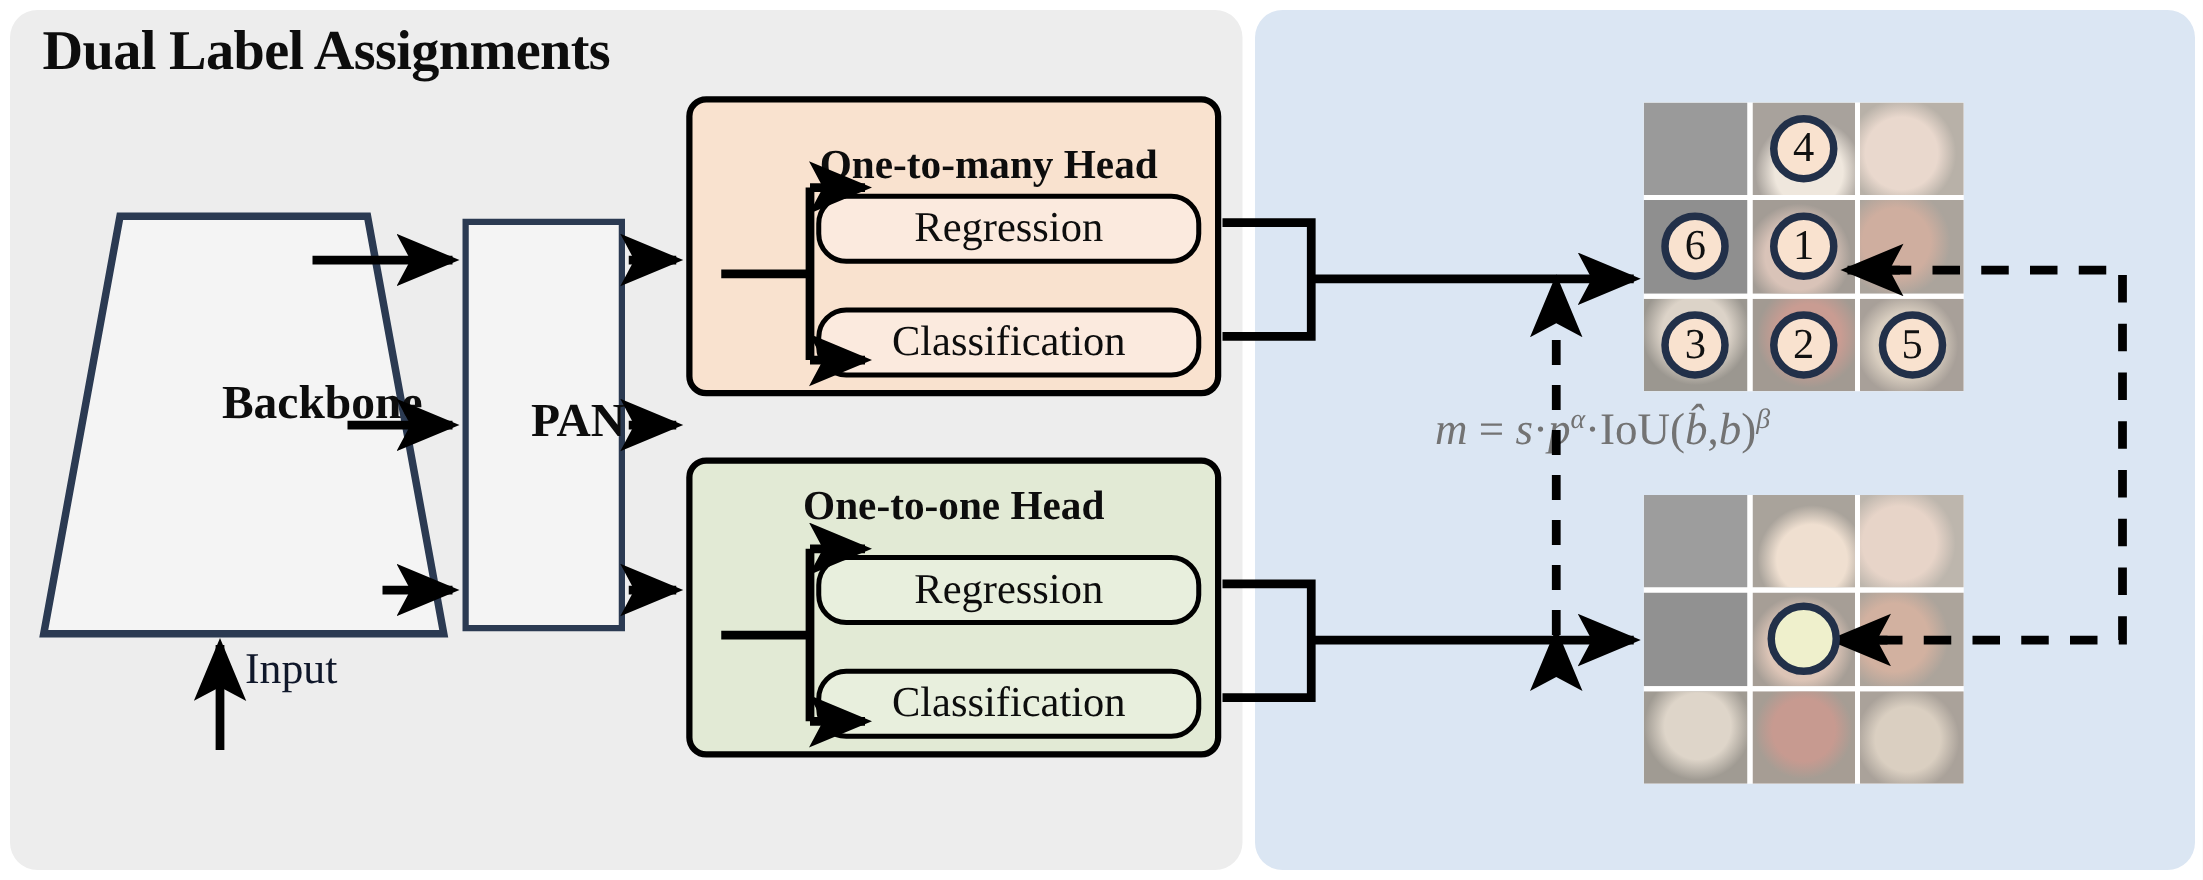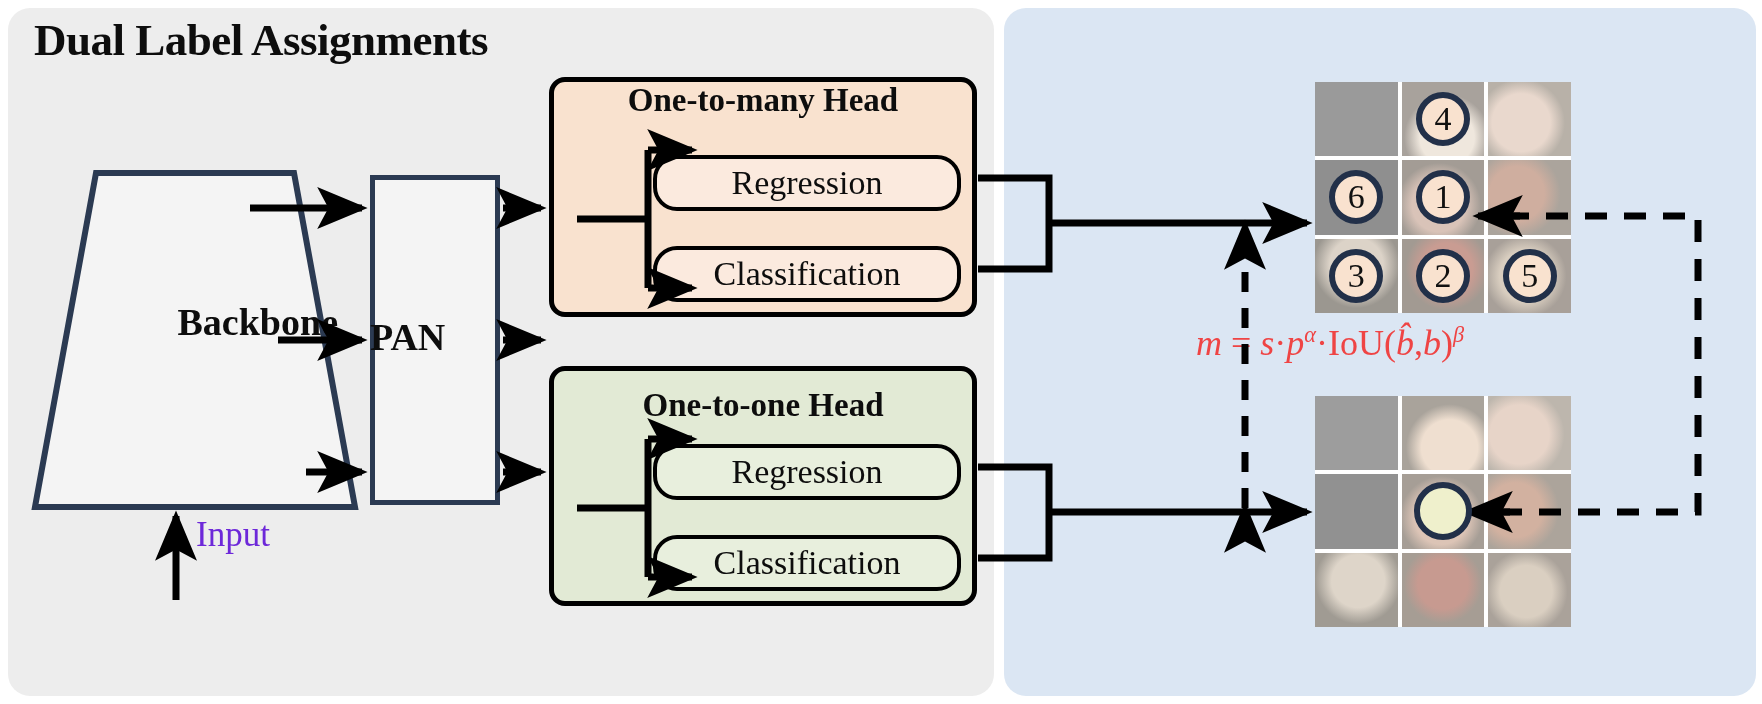--- a/index.html
+++ b/index.html
@@ -17,30 +17,30 @@
   #title-right{left:1026px;top:12px;font-size:45px;letter-spacing:-0.5px;}
 
   
   #backbone-wrap{position:absolute;left:30px;top:168px;width:330px;height:344px;}
   #backbone-label{position:absolute;left:38px;top:300px;width:300px;text-align:right;
     font-size:38px;font-weight:bold;color:#0d0d0d;font-family:"Liberation Serif",serif;}
 
   
   #pan-box{position:absolute;left:370px;top:175px;width:130px;height:330px;
     background:#f4f4f4;border:5px solid #2b3a52;box-sizing:border-box;}
-  #pan-label{position:absolute;left:370px;top:315px;width:130px;text-align:left;
+  #pan-label{position:absolute;left:370px;top:315px;width:130px;text-align:right;
     font-size:38px;font-weight:bold;color:#0d0d0d;font-family:"Liberation Serif",serif;}
 
   
   .head-box{position:absolute;border:5px solid #000000;border-radius:16px;box-sizing:border-box;}
   #head-many{left:549px;top:77px;width:428px;height:240px;background:#f9e2cf;}
   #head-one{left:549px;top:366px;width:428px;height:240px;background:#e2ead5;}
   .head-title{position:absolute;width:100%;text-align:center;font-size:33px;
     font-weight:bold;color:#0d0d0d;font-family:"Liberation Serif",serif;white-space:nowrap;}
-  #head-many-title{top:0;}
+  #head-many-title{top:32px;margin-left:28px;}
   #head-one-title{top:16px;}
 
   
   .sub-box{position:absolute;border:4px solid #000000;border-radius:24px;
     box-sizing:border-box;display:flex;align-items:center;justify-content:center;
     font-size:34px;color:#0d0d0d;font-family:"Liberation Serif",serif;}
   .sub-many{background:#fbeade;}
   .sub-one{background:#e8efdd;}
   #many-reg{left:99px;top:73px;width:308px;height:56px;}
   #many-cls{left:99px;top:164px;width:308px;height:56px;}
@@ -56,28 +56,28 @@
 
   
   .px{position:absolute;inset:0;}
   .marker{position:relative;width:54px;height:54px;border-radius:50%;
     border:6px solid #223049;background:#f9e2cf;box-sizing:border-box;
     display:flex;align-items:center;justify-content:center;
     font-size:34px;color:#111;font-family:"Liberation Serif",serif;line-height:1;z-index:3;}
   .marker.blank{background:#eff0cc;width:58px;height:58px;}
 
   
-  #formula{position:absolute;left:1100px;top:322px;width:460px;text-align:center;
-    font-size:36px;color:#ef4444;font-family:"Liberation Serif",serif;white-space:nowrap;}
+  #formula{position:absolute;left:1148px;top:322px;width:460px;text-align:left;
+    font-size:36px;color:#737373;font-family:"Liberation Serif",serif;white-space:nowrap;}
   #formula i{font-style:italic;}
   #formula sup{font-size:0.62em;font-style:italic;}
 
   
   #wires{position:absolute;left:0;top:0;width:1762px;height:704px;pointer-events:none;}
-  #input-label{position:absolute;left:196px;top:515px;font-size:35px;color:#6d28d9;
+  #input-label{position:absolute;left:196px;top:515px;font-size:35px;color:#0f172a;
     font-family:"Liberation Serif",serif;}
 </style>
 </head>
 <body>
 
 <div id="stage">
 
   <div class="panel" id="panel-left"></div>
   <div class="panel-title" id="title-left">Dual Label Assignments</div>
 

